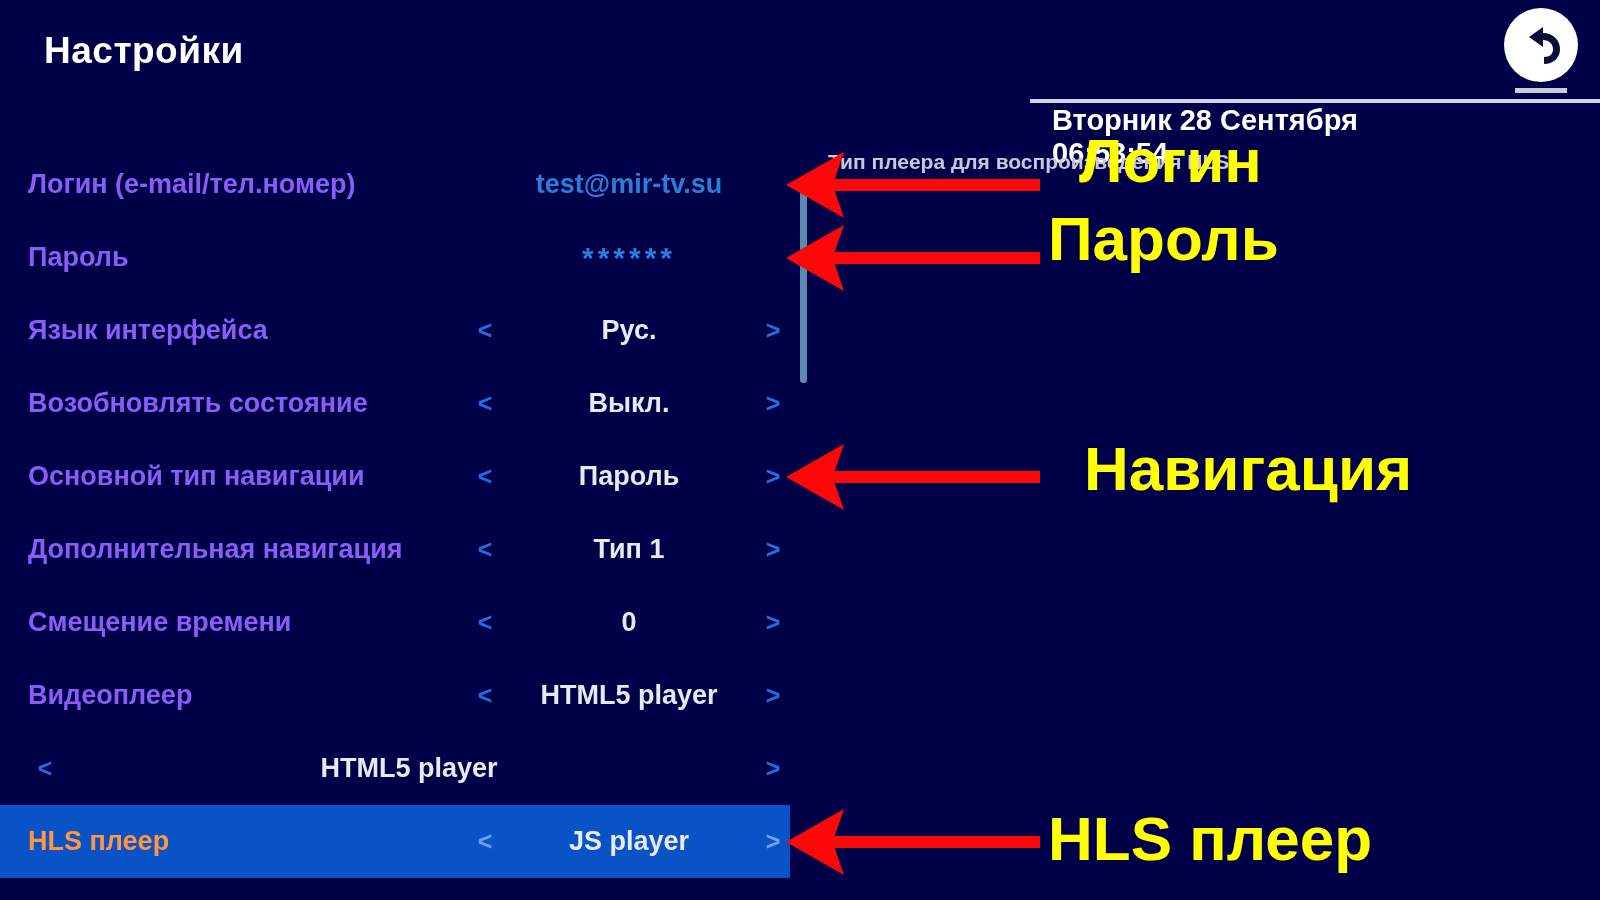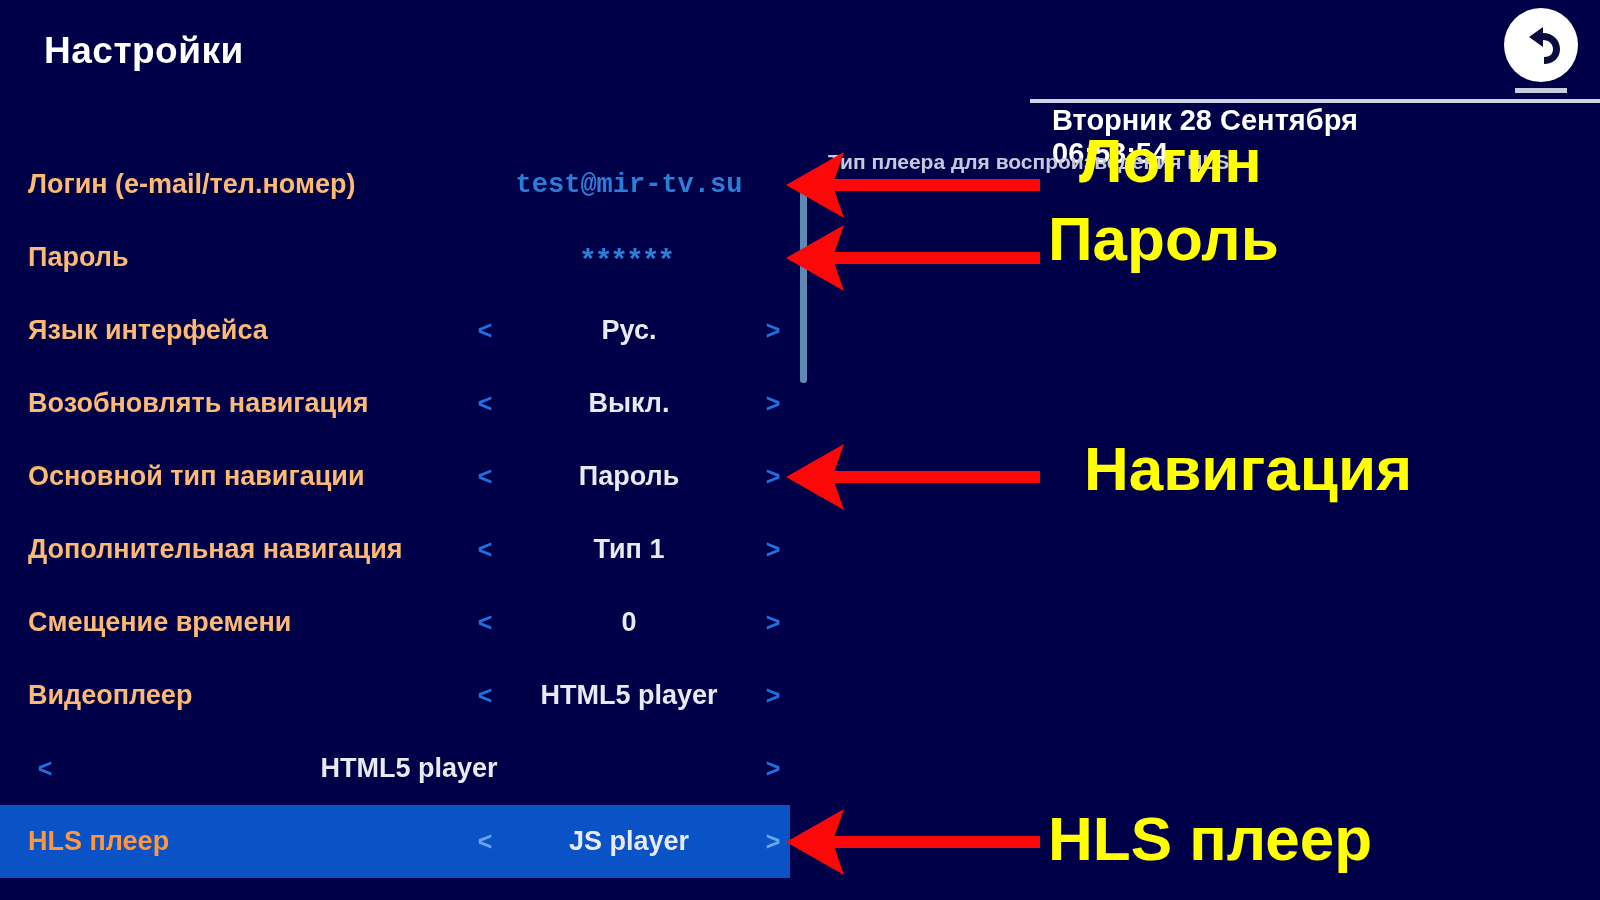--- a/index.html
+++ b/index.html
@@ -102,21 +102,21 @@
     box-sizing: border-box;
   }
   .setting-row.selected {
     background: #0a53c6;
   }
   .row-label {
     flex: 0 0 auto;
     width: 440px;
     font-size: 27px;
     font-weight: bold;
-    color: #fdba74;
+    color: #8b5cf6;
     white-space: nowrap;
   }
   .setting-row.selected .row-label {
     color: #ff9640;
   }
   .chev {
     flex: 0 0 auto;
     width: 34px;
     text-align: center;
     font-size: 25px;
@@ -131,21 +131,20 @@
     flex: 1 1 auto;
     text-align: center;
     font-size: 27px;
     font-weight: bold;
     color: #e8eaf2;
     white-space: nowrap;
   }
   .row-value.val-accent {
     color: #2a7ed8;
     font-weight: bold;
-    font-family: Liberation Mono, monospace;
   }
   .row-value.val-pass {
     color: #2a7ed8;
     letter-spacing: 4px;
     font-size: 30px;
   }
   .chev-spacer { width: 34px; flex: 0 0 auto; }
 
   
   #scrollbar-track {
@@ -223,21 +222,21 @@
         <div class="row-value val-pass">******</div>
         <div class="chev-spacer"></div>
       </div>
       <div class="setting-row">
         <div class="row-label">Язык интерфейса</div>
         <div class="chev">&lt;</div>
         <div class="row-value">Рус.</div>
         <div class="chev">&gt;</div>
       </div>
       <div class="setting-row">
-        <div class="row-label">Возобновлять навигация</div>
+        <div class="row-label">Возобновлять состояние</div>
         <div class="chev">&lt;</div>
         <div class="row-value">Выкл.</div>
         <div class="chev">&gt;</div>
       </div>
       <div class="setting-row">
         <div class="row-label">Основной тип навигации</div>
         <div class="chev">&lt;</div>
         <div class="row-value">Пароль</div>
         <div class="chev">&gt;</div>
       </div>

